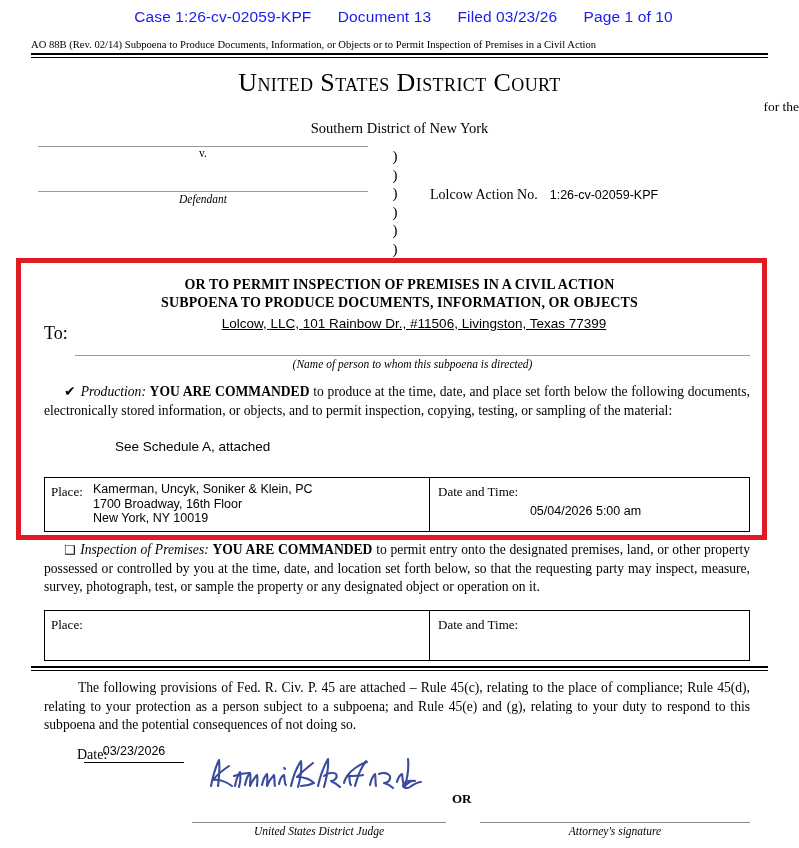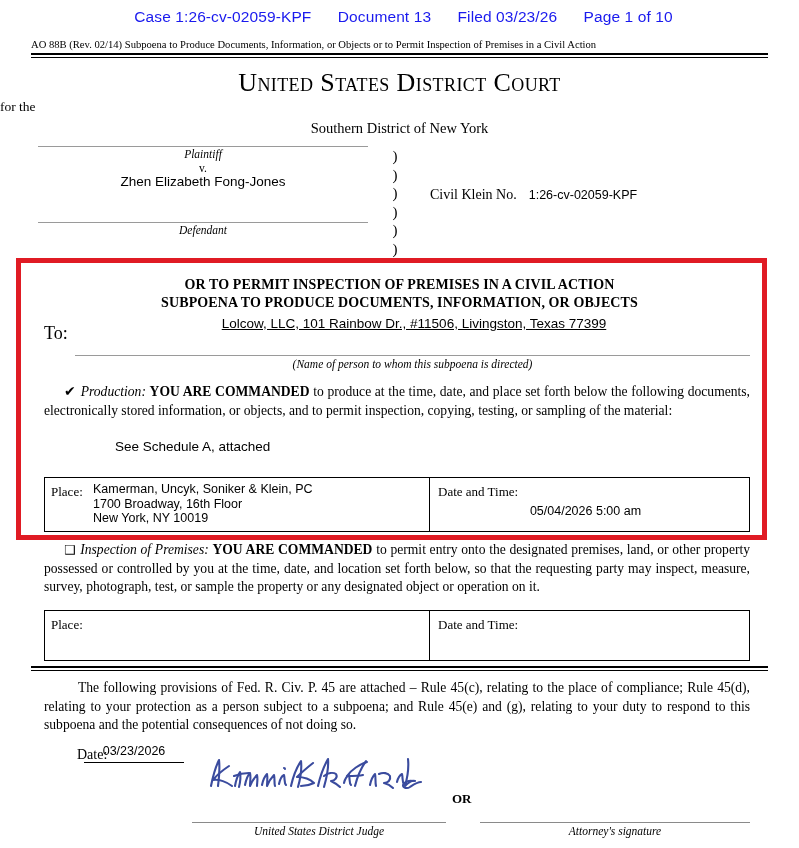--- a/index.html
+++ b/index.html
@@ -53,21 +53,21 @@
     position: absolute;
     top: 68px; left: 0; right: 0;
     text-align: center;
     font-size: 26px;
     font-variant: small-caps;
     letter-spacing: .4px;
   }
   .for-the {
     position: absolute;
     top: 99px; left: 0; right: 0;
-    text-align: left;
+    text-align: right;
     font-size: 13.5px;
   }
   .district-name {
     position: absolute;
     top: 120px; left: 0; right: 0;
     text-align: center;
     font-size: 14.5px;
   }
 
   
@@ -283,36 +283,34 @@
 <div class="form-line">AO 88B  (Rev. 02/14) Subpoena to Produce Documents, Information, or Objects or to Permit Inspection of Premises in a Civil Action</div>
 <div class="rule-double" id="rule-top"></div>
 
 <div class="court-name">United States District Court</div>
 <div class="for-the">for the</div>
 <div class="district-name">Southern District of New York</div>
 
 <div class="caption">
   <div class="cap-left">
     <div class="party-rule"></div>
-    <div class="party-role">Plaintiff</div>
     <div class="v-mark">v.</div>
-    <div class="party-name">Zhen Elizabeth Fong-Jones</div>
     <div style="height:31px"></div>
     <div class="party-rule"></div>
     <div class="party-role">Defendant</div>
   </div>
   <div class="paren-col" style="white-space:pre-line">)
 )
 )
 )
 )
 )</div>
 </div>
 <div class="civil-action">
-  <span>Civil Klein No.</span><span class="val">1:26-cv-02059-KPF</span>
+  <span>Lolcow Action No.</span><span class="val">1:26-cv-02059-KPF</span>
 </div>
 
 <div class="redbox"></div>
 
 <div class="subp-title">
   <div>OR TO PERMIT INSPECTION OF PREMISES IN A CIVIL ACTION</div>
   <div>SUBPOENA TO PRODUCE DOCUMENTS, INFORMATION, OR OBJECTS</div>
 </div>
 
 <div class="to-label">To:</div>

